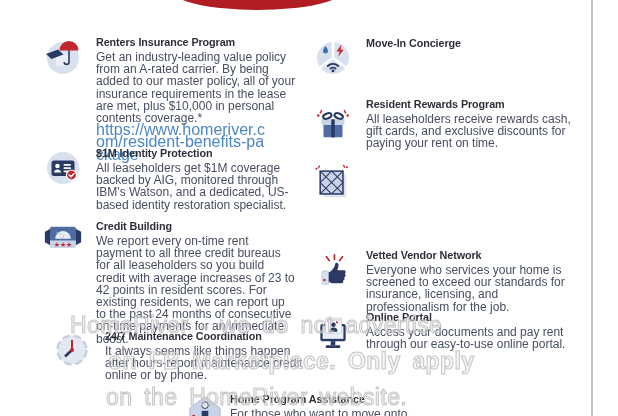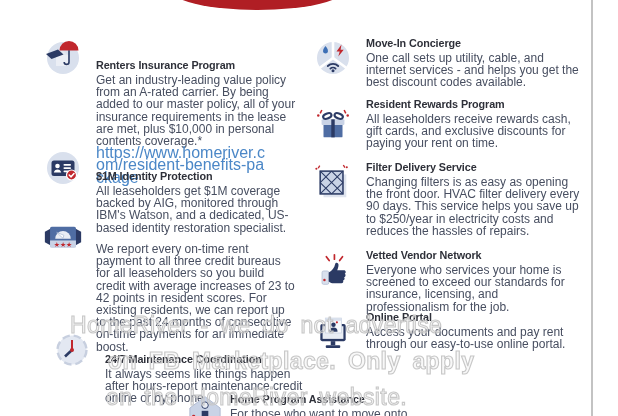--- a/index.html
+++ b/index.html
@@ -8,21 +8,21 @@
   .page { position:absolute; left:0; top:0; width:618px; height:416px; overflow:hidden; background:#fff; }
   .arc { position:absolute; left:169px; top:-33px; width:177px; height:43px; background:#B01E24; border-radius:50%; }
   .edge-line { position:absolute; left:591px; top:0; width:2px; height:416px; background:#C3C3C3; }
   .benefit { position:absolute; display:flex; gap:14px; align-items:flex-start; }
   .icon-wrap { flex:0 0 38px; width:38px; display:flex; justify-content:center; margin-top:2px; }
   .benefit.bottom .icon-wrap { flex:0 0 34px; width:34px; }
   .benefit.bottom { gap:8px; }
   .txt h3 { font-size:10.8px; font-weight:bold; color:#2E3039; letter-spacing:-0.1px; margin-bottom:3px; }
   .txt p { font-size:12px; line-height:12.2px; color:#474E60; }
   .txt .link { display:block; font-size:16px; line-height:12.2px; color:#4B87C7; text-decoration:none; word-break:break-all; cursor:pointer; width:170px; }
-  .benefit.left .txt { width:200px;margin-top:23px; }
+  .benefit.left .txt { width:200px; }
   .benefit.right .txt { width:214px; }
   .benefit.bottom .txt { width:230px; }
   .watermark-line { position:absolute; font-size:23px; letter-spacing:0.4px; word-spacing:5px; white-space:nowrap;
     color:rgba(200,200,200,0.12); -webkit-text-stroke:1.1px #C7C7C7; pointer-events:none; z-index:9; }
 </style>
 </head>
 <body>
 
 <div class="page">
   <div class="arc"></div>
@@ -74,20 +74,21 @@
         <polygon points="1,9 10,4 10,26 1,21" fill="#2B3A64"></polygon>
         <polygon points="43,9 34,4 34,26 43,21" fill="#2B3A64"></polygon>
         <rect x="7" y="3" width="30" height="24" rx="2" fill="#4F6DA3"></rect>
         <rect x="7" y="19" width="30" height="8" fill="#C9D3E6"></rect>
         <path d="M13 17 A9 9 0 0 1 31 17 Z" fill="#E9EDF4"></path>
         <polygon points="22,16.5 14.5,9.5 23,13" fill="#fff" stroke="#8FA3C4" stroke-width="0.6"></polygon>
         <text x="22" y="26.5" text-anchor="middle" font-size="8" fill="#C1272D">★★★</text>
       </svg>
     </div>
     <div class="txt">
+      <h3>Credit Building</h3>
       <p>We report every on-time rent payment to all three credit bureaus for all leaseholders so you build credit with average increases of 23 to 42 points in resident scores. For existing residents, we can report up to the past 24 months of consecutive on-time payments for an immediate boost.</p>
     </div>
   </section>
 
   <section class="benefit left" style="left:53px; top:330px;justify-content:space-between;">
     <div class="icon-wrap">
       <svg width="36" height="36" viewBox="0 0 36 36">
         <circle cx="18" cy="18" r="14.5" fill="#E3E8F2" stroke="#C7CFDF" stroke-width="2.4" stroke-dasharray="7.6 4"></circle>
         <line x1="18" y1="18" x2="18" y2="8" stroke="#C1272D" stroke-width="2"></line>
         <line x1="18" y1="18" x2="11" y2="24.5" stroke="#2B3A64" stroke-width="2.6"></line>
@@ -111,21 +112,20 @@
         </g>
         <path d="M11.5 7 C13.9 10 14.6 12 13.4 13.8 A3.4 3.4 0 0 1 9.6 13.8 C8.4 12 9.1 10 11.5 7 Z" fill="#3D6FB5"></path>
         <polygon points="27.5,5.5 22.5,12.5 25.7,12.5 24.3,17.5 29.7,10.7 26.6,10.7" fill="#C1272D"></polygon>
         <path d="M13.8 27 A7.3 7.3 0 0 1 24.2 27" stroke="#2B3A64" stroke-width="1.8" fill="none" stroke-linecap="round"></path>
         <path d="M16.4 29.6 A3.7 3.7 0 0 1 21.6 29.6" stroke="#2B3A64" stroke-width="1.8" fill="none" stroke-linecap="round"></path>
         <circle cx="19" cy="31.8" r="1.5" fill="#2B3A64"></circle>
       </svg>
     </div>
     <div class="txt">
       <h3>Move-In Concierge</h3>
-      <p>One call sets up utility, cable, and internet services - and helps you get the best discount codes available.</p>
     </div>
   </section>
 
   <section class="benefit right" style="left:314px; top:98px;align-items:center;">
     <div class="icon-wrap">
       <svg width="40" height="40" viewBox="0 0 40 40">
         <rect x="10" y="19" width="20" height="14" rx="1" fill="#4F6DA3"></rect>
         <rect x="8" y="14" width="24" height="6" rx="1" fill="#C9D3E6"></rect>
         <rect x="18.2" y="14" width="3.6" height="19" fill="#2B3A64"></rect>
         <ellipse cx="14" cy="10.5" rx="4.6" ry="2.6" fill="none" stroke="#2B3A64" stroke-width="2.2" transform="rotate(-22 14 10.5)"></ellipse>
@@ -151,24 +151,20 @@
         <rect x="6.5" y="7.5" width="24" height="24" fill="#C9D3E6" stroke="#2B3A64" stroke-width="1.6"></rect>
         <path d="M6.5 19.5 L18.5 7.5 M6.5 31.5 L30.5 7.5 M18.5 31.5 L30.5 19.5 M6.5 7.5 L30.5 31.5 M6.5 19.5 L18.5 31.5 M18.5 7.5 L30.5 19.5" stroke="#2B3A64" stroke-width="1.1" fill="none"></path>
         <g fill="#C1272D">
           <circle cx="2.5" cy="5" r="1.1"></circle>
           <circle cx="34.5" cy="3.5" r="1.1"></circle>
           <rect x="4.6" y="1.5" width="1.4" height="3.2" transform="rotate(30 5.3 3)"></rect>
           <rect x="31" y="0.8" width="1.4" height="3.2" transform="rotate(-30 31.7 2.4)"></rect>
         </g>
       </svg>
     </div>
-    <div class="txt">
-      <h3>Filter Delivery Service</h3>
-      <p>Changing filters is as easy as opening the front door. HVAC filter delivery every 90 days. This service helps you save up to $250/year in electricity costs and reduces the hassles of repairs.</p>
-    </div>
   </section>
 
   <section class="benefit right" style="left:314px; top:311px;">
     <div class="icon-wrap">
       <svg width="42" height="40" viewBox="0 0 42 40">
         <rect x="7" y="10" width="28" height="19" rx="2" fill="#2B3A64"></rect>
         <rect x="9.5" y="12.5" width="23" height="14" fill="#E9EDF4"></rect>
         <rect x="12.5" y="3.5" width="18" height="16.5" fill="#F7F9FC" stroke="#C7CFDF" stroke-width="0.8"></rect>
         <rect x="12.5" y="3.5" width="18" height="3" fill="#D9E0ED"></rect>
         <circle cx="21.5" cy="11" r="2.5" fill="#2B3A64"></circle>

